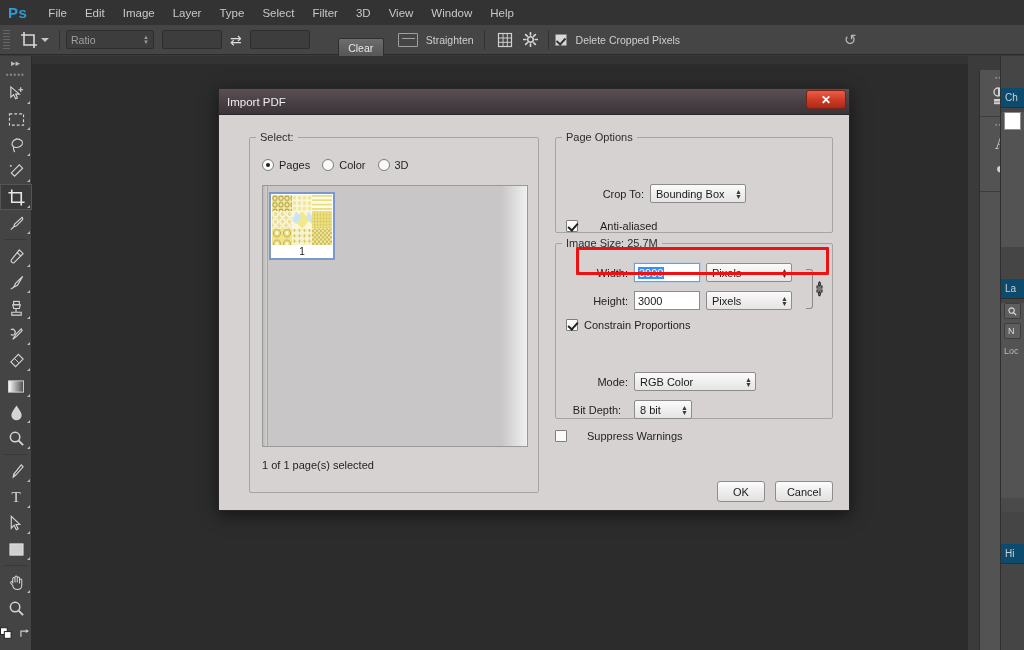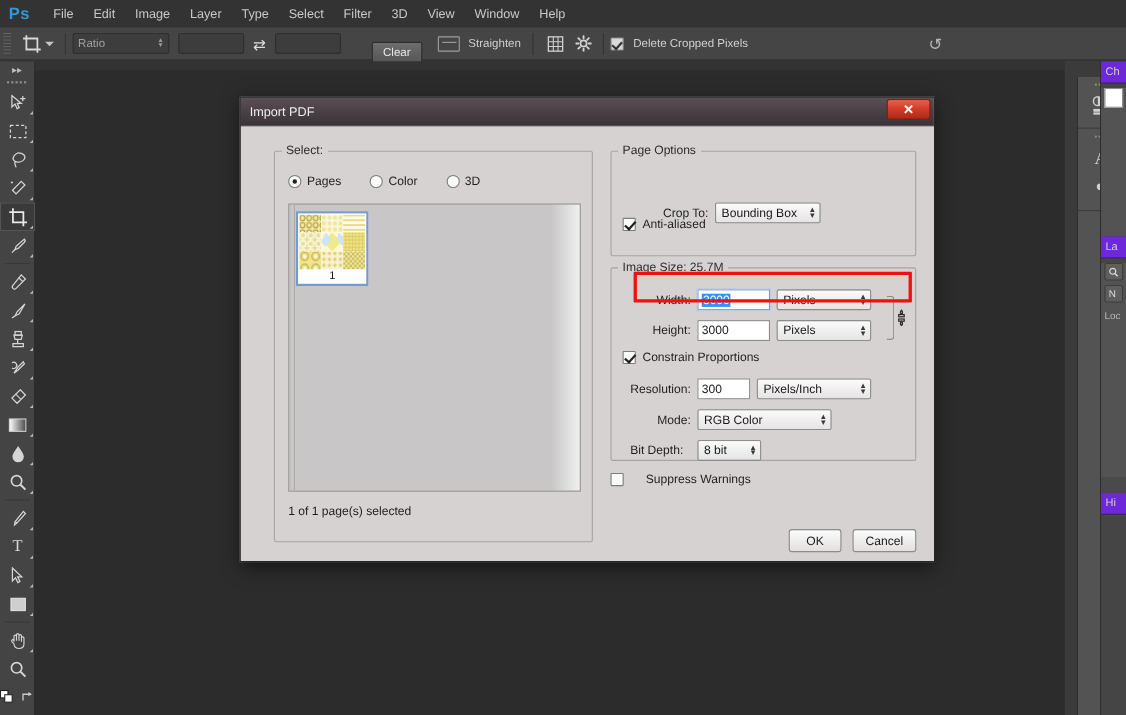--- a/index.html
+++ b/index.html
@@ -141,23 +141,24 @@
   }
   .rd-icon {
     width: 45px; height: 28px; display:flex; align-items:center; justify-content:center;
     color:#d2d2d2;
   }
   .rightpanels {
     position:absolute; right:0; top:56px; width:24px; height:594px;
     background:#454545; border-left:1px solid #2e2e2e;
   }
   .rp-tabrow {
-    background:#6d28d9; height:20px; display:flex; align-items:center;
+    background:#0c4a6e; height:20px; display:flex; align-items:center;
     color:#d0d0d0; font-size:10px; padding-left:4px;
     border-bottom:1px solid #2e2e2e;
+    margin-top:32px;
   }
   .rp-body { background:#535353; }
   .rp-field {
     margin:4px 3px; height:18px; background:#fff; border:1px solid #8e8e8e;
   }
   .rp-btn {
     margin:4px 3px; height:16px; background:#5e5e5e; border:1px solid #3d3d3d;
     border-radius:2px; color:#ddd; font-size:9px; display:flex;
     align-items:center; padding-left:3px;
   }
@@ -577,21 +578,21 @@
     <div class="dlg-title">
       <span class="dlg-title-text">Import PDF</span>
       <div class="dlg-close">✕</div>
     </div>
 
     <div class="dlg-body">
 
       <fieldset class="grp" style="left:30px; top:16px; width:290px; height:362px;">
         <legend>Select:</legend>
 
-        <div style="position:absolute; left:12px; top:16px; display:flex; align-items:center; gap:26px;">
+        <div style="position:absolute; left:12px; top:16px; display:flex; align-items:center; gap:12px;">
 
           <label style="display:flex;align-items:center;gap:5px;">
             <span style="width:12px;height:12px;border-radius:50%;background:#fafafa;border:1px solid #7d7d7d;position:relative;display:inline-block;">
               <i style="position:absolute;left:3px;top:3px;width:4px;height:4px;border-radius:50%;background:#222;display:block;"></i>
             </span>
             <span class="lbl">Pages</span>
           </label>
 
           <label style="display:flex;align-items:center;gap:5px;">
             <span style="width:12px;height:12px;border-radius:50%;background:#fafafa;border:1px solid #7d7d7d;display:inline-block;"></span>
@@ -673,21 +674,21 @@
 
 
         <div style="position:absolute;left:10px;top:41px;display:flex;align-items:center;gap:6px;">
           <span class="lbl" style="width:78px;text-align:right;">Crop To:</span>
           <div class="dropdown" style="width:96px;">
             <span>Bounding Box</span>
             <span class="dd-arrows">▲<br>▼</span>
           </div>
         </div>
 
-        <label style="position:absolute;left:10px;top:55px;display:flex;align-items:flex-end;gap:6px;">
+        <label style="position:absolute;left:10px;top:77px;display:flex;align-items:flex-end;gap:22px;">
           <span class="chkbox on"></span>
           <span class="lbl">Anti-aliased</span>
         </label>
       </fieldset>
 
       <fieldset class="grp" style="left:336px; top:122px; width:278px; height:182px;">
         <legend>Image Size: 25.7M</legend>
 
         <div style="position:absolute;left:10px;top:14px;display:flex;align-items:center;gap:6px;">
           <span class="lbl" style="width:62px;text-align:right;">Width:</span>
@@ -717,28 +718,20 @@
             <path d="M5.5 15 A2.6 2.6 0 0 0 5.5 11 A2.6 2.6 0 0 0 5.5 15" fill="none" stroke="#2b2b2b" stroke-width="1.2"></path>
             <rect x="3" y="9" width="5" height="2" fill="none" stroke="#2b2b2b" stroke-width="1.1"></rect>
           </svg>
         </span>
 
         <label style="position:absolute;left:10px;top:70px;display:flex;align-items:center;gap:6px;">
           <span class="chkbox on"></span>
           <span class="lbl">Constrain Proportions</span>
         </label>
 
-        <div style="position:absolute;left:10px;top:95px;display:flex;align-items:center;gap:6px;">
-          <span class="lbl" style="width:62px;text-align:right;">Resolution:</span>
-          <div class="txtfield" style="width:48px;">300</div>
-          <div class="dropdown" style="width:104px;">
-            <span>Pixels/Inch</span>
-            <span class="dd-arrows">▲<br>▼</span>
-          </div>
-        </div>
 
         <div style="position:absolute;left:10px;top:123px;display:flex;align-items:center;gap:6px;">
           <span class="lbl" style="width:62px;text-align:right;">Mode:</span>
           <div class="dropdown" style="width:122px;">
             <span>RGB Color</span>
             <span class="dd-arrows">▲<br>▼</span>
           </div>
         </div>
 
         <div style="position:absolute;left:10px;top:151px;display:flex;align-items:center;gap:6px;">

